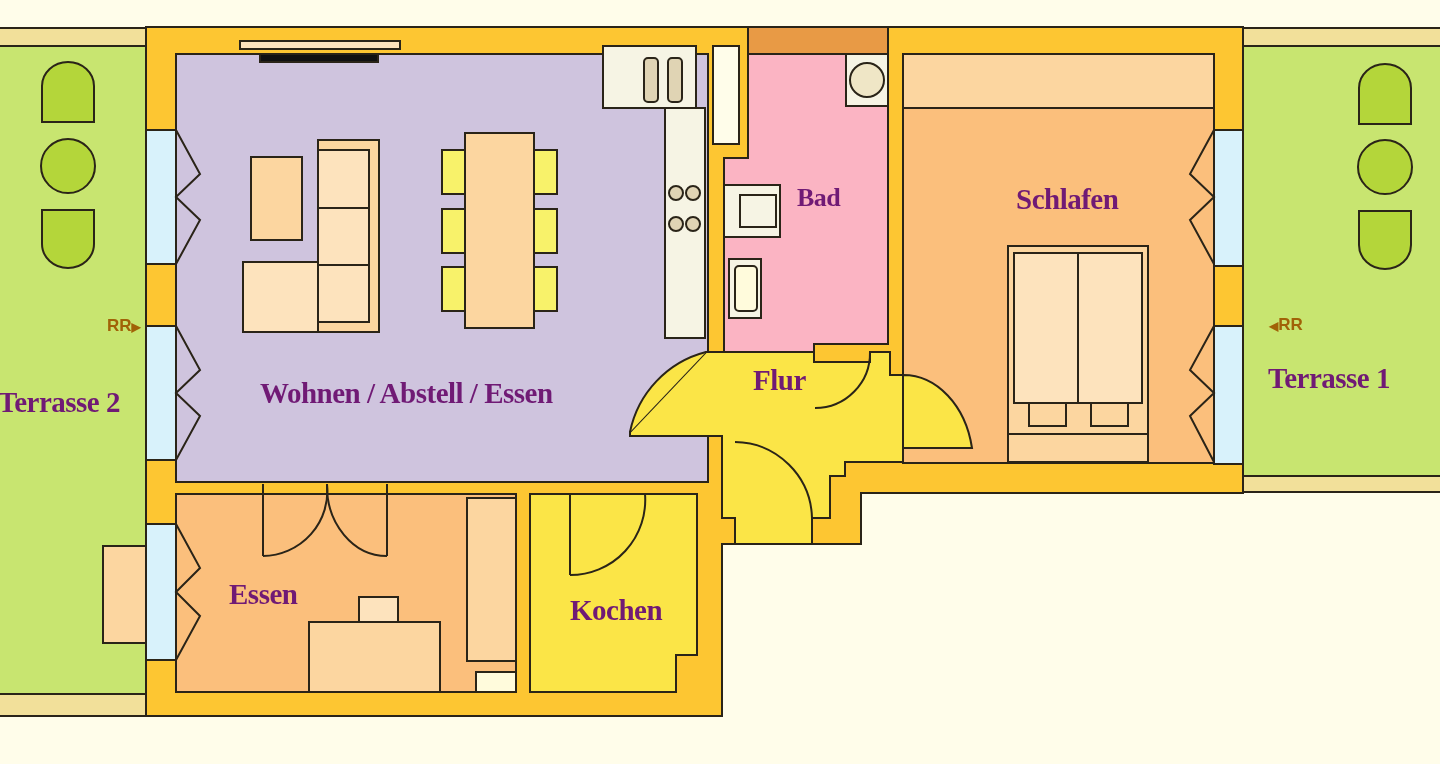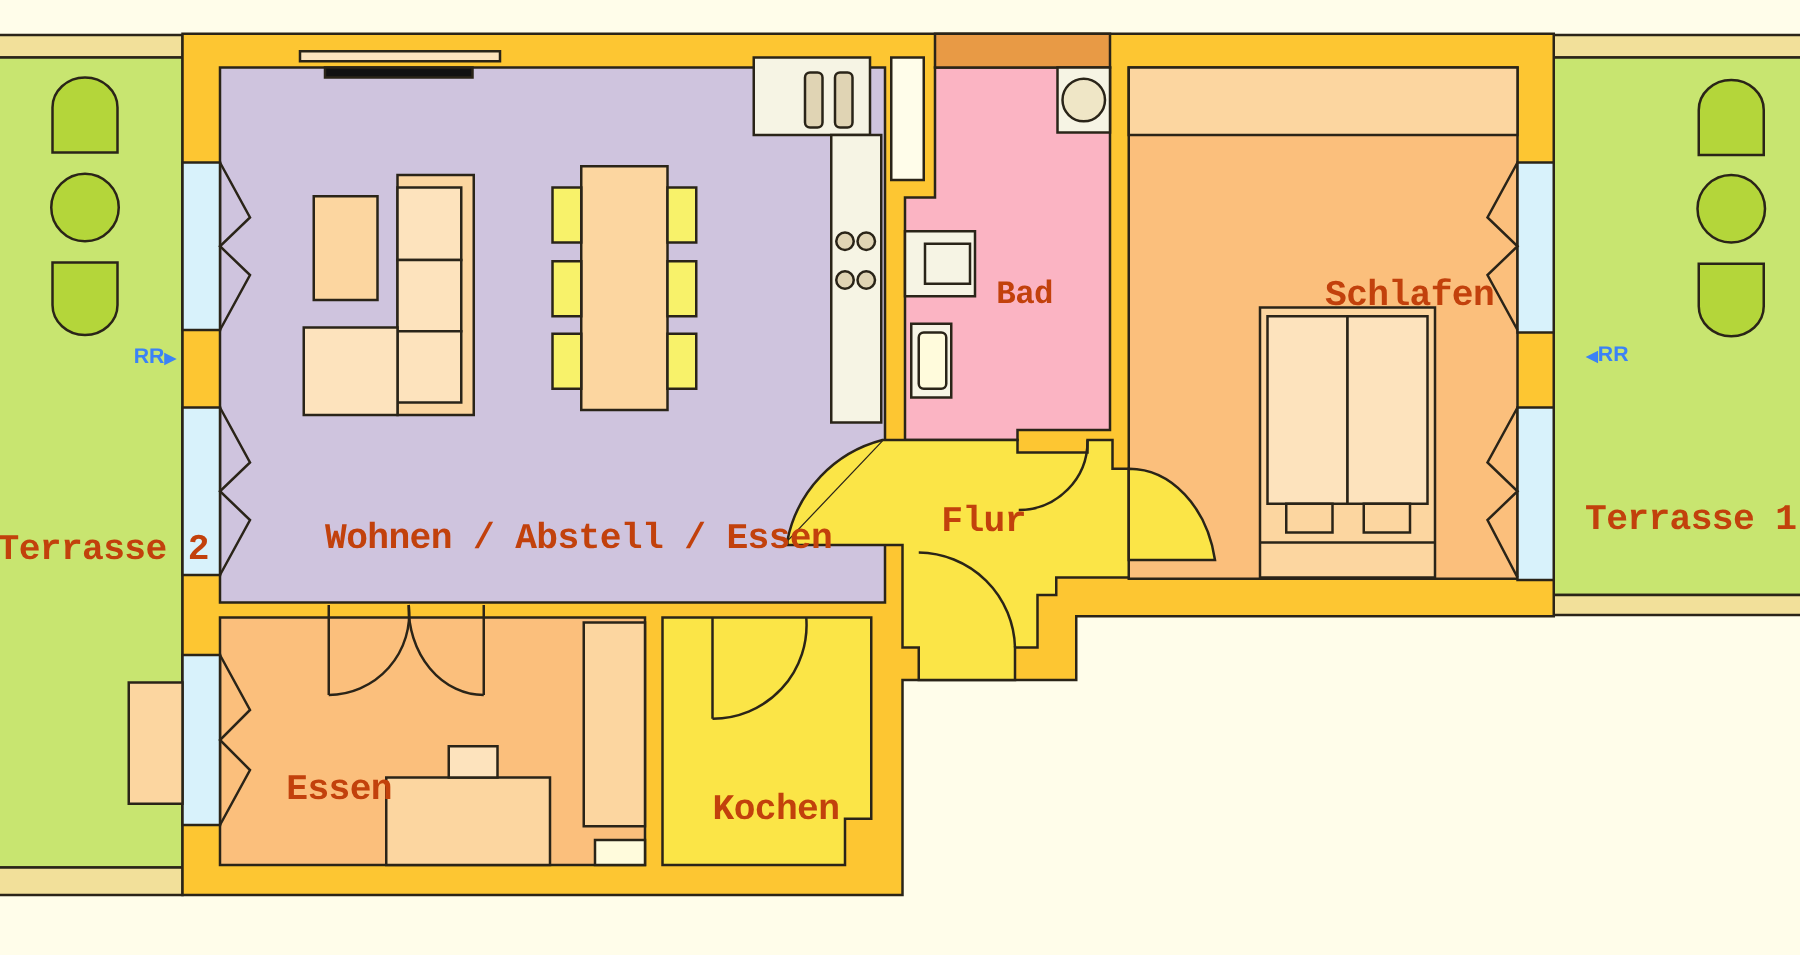--- a/index.html
+++ b/index.html
@@ -1,19 +1,19 @@
 <!DOCTYPE html>
 <html><head>
 <meta charset="utf-8">
 <style>
   html,body{margin:0;padding:0;}
   body{width:1440px;height:764px;background:#fffdea;overflow:hidden;position:relative;font-family:"Liberation Sans",sans-serif;}
   svg{position:absolute;left:0;top:0;}
-  .lbl{position:absolute;font-family:Liberation Mono, monospace;font-weight:bold;color:#c2410c;white-space:nowrap;font-size:29px;letter-spacing:-0.5px;margin-top:37px;}
-  .rr{position:absolute;font-family:"Liberation Sans",sans-serif;font-weight:bold;color:#3b82f6;font-size:17px;}
+  .lbl{position:absolute;font-family:Liberation Serif, serif;font-weight:bold;color:#701a75;white-space:nowrap;font-size:29px;letter-spacing:-0.5px;}
+  .rr{position:absolute;font-family:"Liberation Sans",sans-serif;font-weight:bold;color:#a16207;font-size:17px;margin-top:41px;}
 </style>
 </head>
 <body>
 
 <svg width="1440" height="764" viewBox="0 0 1440 764" stroke="#2a2418" stroke-width="2">
 
   <g>
     <rect x="-2" y="28" width="148" height="18" fill="#f2e09a"></rect>
     <rect x="-2" y="46" width="148" height="648" fill="#c8e570"></rect>
     <rect x="-2" y="694" width="148" height="22" fill="#f2e09a"></rect>
@@ -140,21 +140,21 @@
   <g fill="#b4d63a">
     <path d="M1359 124 L1359 88 A26 24 0 0 1 1411 88 L1411 124 Z"></path>
     <circle cx="1385" cy="167" r="27"></circle>
     <path d="M1359 211 L1359 245 A26 24 0 0 0 1411 245 L1411 211 Z"></path>
   </g>
 </svg>
 
 <div class="lbl" style="left:260px;top:377px;">Wohnen / Abstell / Essen</div>
 <div class="lbl" style="left:797px;top:183px;font-size:26px;">Bad</div>
 <div class="lbl" style="left:753px;top:364px;">Flur</div>
-<div class="lbl" style="left:1060px;top:183px;">Schlafen</div>
+<div class="lbl" style="left:1016px;top:183px;">Schlafen</div>
 <div class="lbl" style="left:229px;top:578px;">Essen</div>
 <div class="lbl" style="left:570px;top:594px;">Kochen</div>
 <div class="lbl" style="left:1268px;top:362px;">Terrasse 1</div>
 <div class="lbl" style="left:-2px;top:386px;">Terrasse 2</div>
 
 <div class="rr" style="left:107px;top:275px;">
   <span>RR</span><span style="font-size:12px;">▶</span>
 </div>
 <div class="rr" style="left:1245px;top:274px;padding-left:24px;">
   <span style="font-size:12px;">◀</span><span>RR</span>

